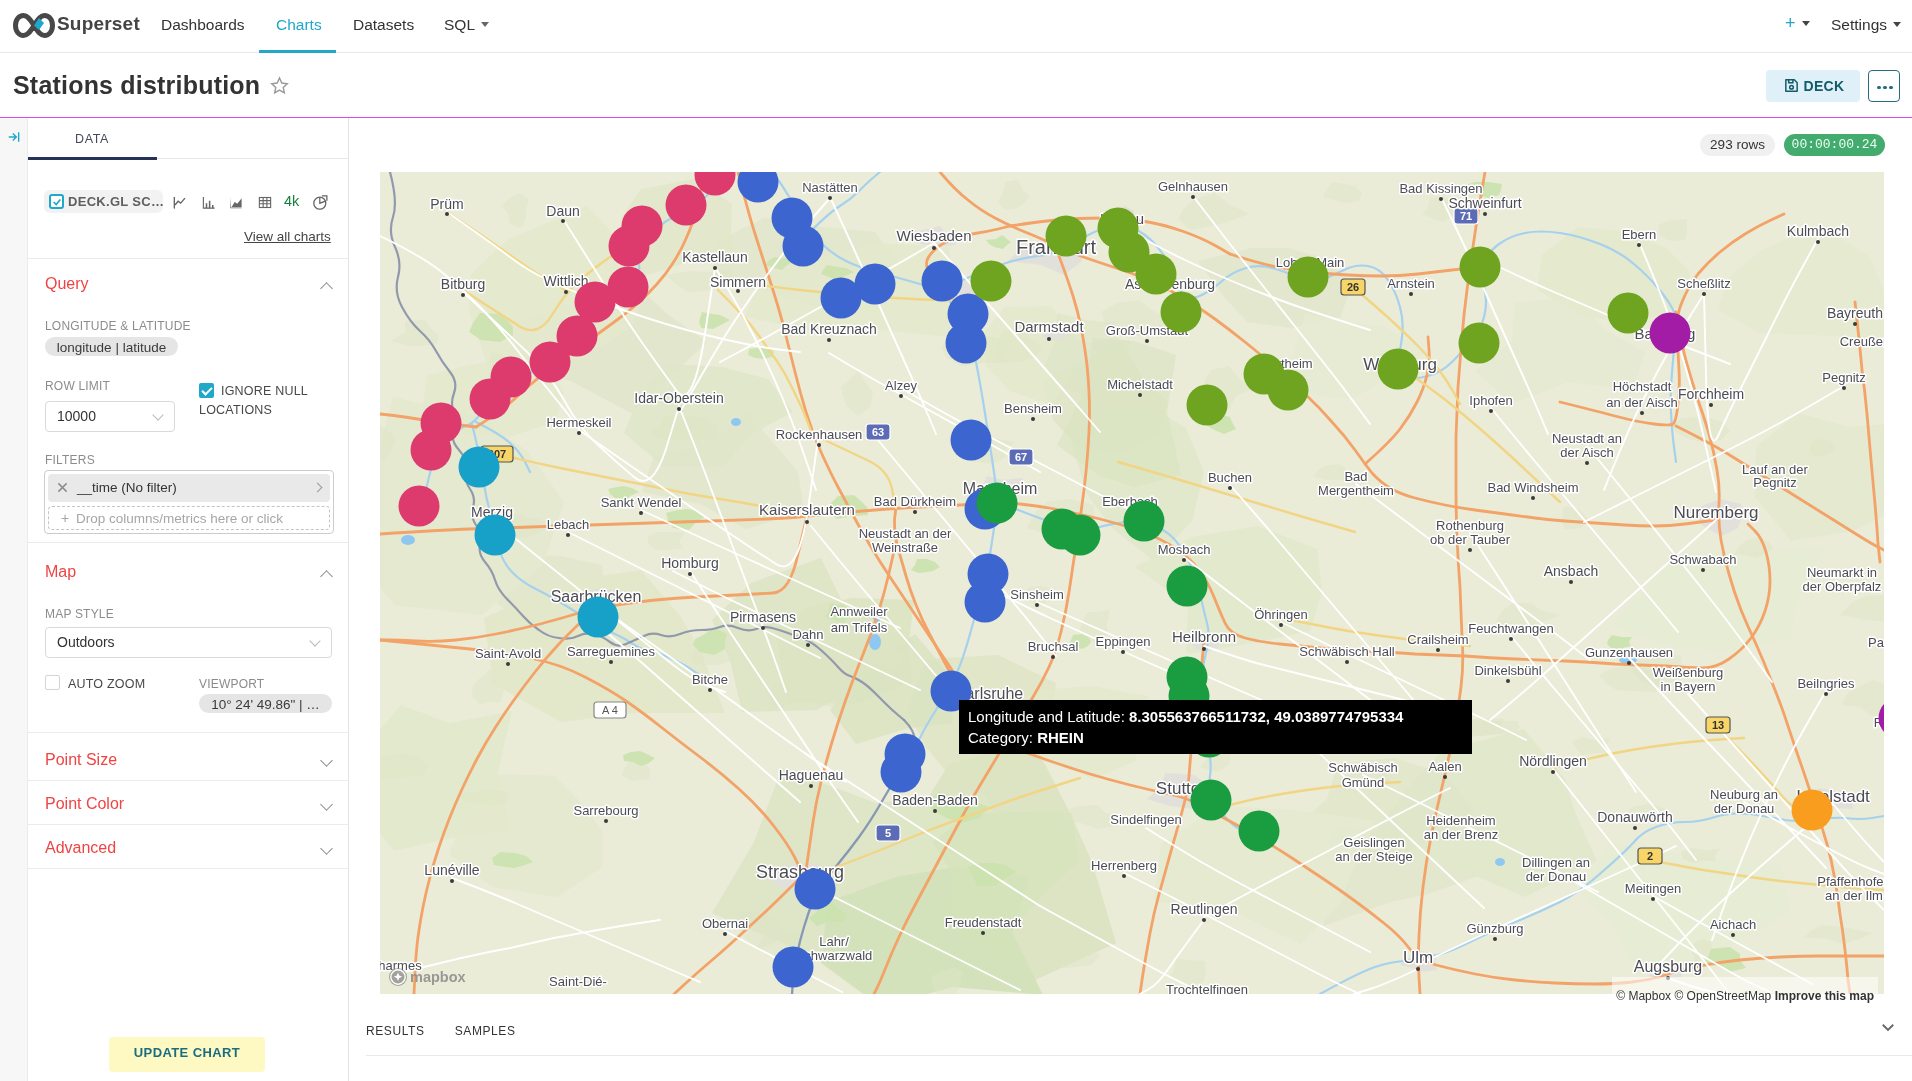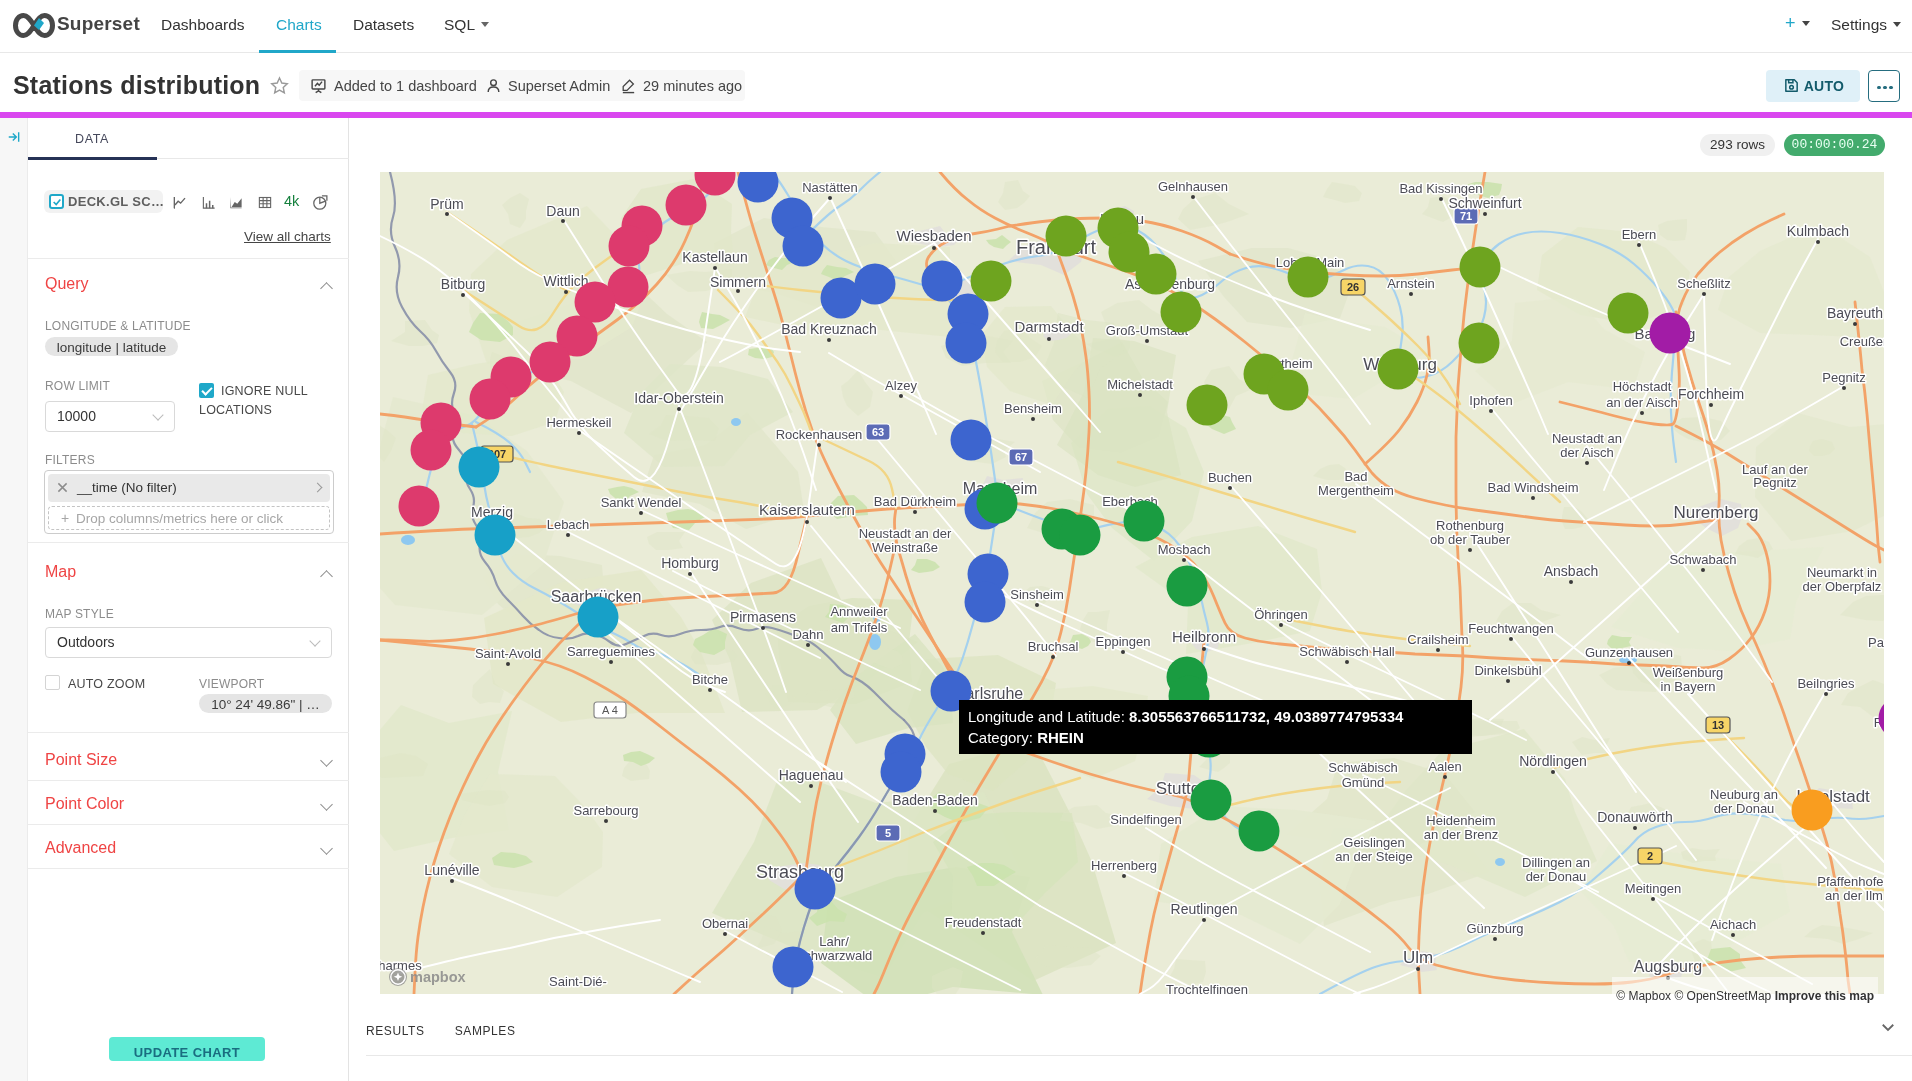--- a/index.html
+++ b/index.html
@@ -9,21 +9,21 @@
 
 
 #navbar { position:absolute; left:0; top:0; width:1912px; height:53px; background:#fff; border-bottom:1px solid #e8e8e8; }
 .navlink { position:absolute; top:16px; font-size:15.5px; color:#333; }
 #nav-charts { color:#20a7c9; }
 #charts-underline { position:absolute; left:259px; top:50px; width:77px; height:3px; background:#20a7c9; }
 #logo-text { position:absolute; left:57px; top:13px; font-size:19px; font-weight:bold; color:#444; letter-spacing:0.2px; }
 .caret { display:inline-block; width:0; height:0; border-left:4.5px solid transparent; border-right:4.5px solid transparent; border-top:5.5px solid #666; vertical-align:middle; margin-left:6px; margin-bottom:2px; }
 
 
-#titlerow { position:absolute; left:0; top:53px; width:1912px; height:65px; background:#fff; border-bottom:6px solid #d946ef; }
+#titlerow { position:absolute; left:0; top:53px; width:1912px; height:65px; background:#fff; border-bottom:1px solid #d946ef; }
 #title { position:absolute; left:13px; top:18px; font-size:25px; font-weight:bold; color:#333; letter-spacing:0.2px; }
 #metapill { position:absolute; left:299px; top:17px; width:446px; height:31px; background:#f7f7f7; border-radius:4px; color:#454545; font-size:14.5px; }
 #metapill .mitem { position:absolute; top:8px; }
 #savebtn { position:absolute; left:1766px; top:17px; width:94px; height:32px; background:#dff0f8; border-radius:4px; color:#135b6b; font-size:14px; font-weight:bold; text-align:center; line-height:32px; letter-spacing:0.3px; }
 #morebtn { position:absolute; left:1868px; top:17px; width:32px; height:32px; border:1px solid #256d7f; border-radius:4px; color:#256d7f; text-align:center; line-height:26px; font-size:18px; font-weight:bold; letter-spacing:1px; }
 
 
 #gutter { position:absolute; left:0; top:118px; width:28px; height:963px; background:#f7f7f7; border-right:1px solid #ebebeb; }
 #panel { position:absolute; left:28px; top:118px; width:321px; height:963px; background:#fff; border-right:1px solid #e3e3e3; }
 
@@ -69,43 +69,25 @@
   <div class="navlink" style="left:1785px;color:#20a7c9;font-size:18px;top:13px">+<span class="caret" style="border-top-color:#444"></span></div>
   <div class="navlink" style="left:1831px">Settings<span class="caret" style="border-top-color:#444"></span></div>
   <div id="charts-underline"></div>
 </div>
 
 <div id="titlerow">
   <div id="title">Stations distribution</div>
   <svg class="abs" style="left:270px;top:23px" width="19" height="19" viewBox="0 0 24 24">
         <path d="M12 2.6 L14.9 8.9 L21.8 9.7 L16.7 14.4 L18.1 21.2 L12 17.8 L5.9 21.2 L7.3 14.4 L2.2 9.7 L9.1 8.9 Z" fill="none" stroke="#9a9a9a" stroke-width="1.8"></path>
       </svg>
-  <div id="metapill">
-    <svg class="abs" style="left:11px;top:7px" width="17" height="17" viewBox="0 0 24 24" fill="none" stroke="#454545" stroke-width="2">
-          <rect x="3" y="4" width="18" height="13" rx="1"></rect>
-          <path d="M7 13 l3.5-4 2.5 2.5 4-5"></path>
-          <path d="M12 17 v3 M8 22 l4-2.5 4 2.5"></path>
-        </svg>
-    <div class="mitem" style="left:35px">Added to 1 dashboard</div>
-    <svg class="abs" style="left:186px;top:7px" width="17" height="17" viewBox="0 0 24 24" fill="none" stroke="#454545" stroke-width="2">
-          <circle cx="12" cy="8" r="4"></circle>
-          <path d="M4.5 21 C4.5 16.5 7.5 14 12 14 C16.5 14 19.5 16.5 19.5 21"></path>
-        </svg>
-    <div class="mitem" style="left:209px">Superset Admin</div>
-    <svg class="abs" style="left:321px;top:7px" width="17" height="17" viewBox="0 0 24 24" fill="none" stroke="#454545" stroke-width="2">
-          <path d="M14 4 l6 6 -10 10 -6 0 0-6 Z" transform="scale(0.9) translate(1,1)"></path>
-          <path d="M4 22 h16"></path>
-        </svg>
-    <div class="mitem" style="left:344px">29 minutes ago</div>
-  </div>
   <div id="savebtn"><svg style="position:absolute;left:17px;top:7px" width="17" height="17" viewBox="0 0 24 24" fill="none" stroke="#135b6b" stroke-width="2.1">
           <path d="M4 4 h12 l4 4 v12 h-16 Z" stroke-linejoin="round"></path>
           <circle cx="12" cy="14.5" r="2.6"></circle>
           <path d="M8 4 v4 h6 v-4"></path>
-        </svg><span style="margin-left:22px">AUTO</span></div>
+        </svg><span style="margin-left:22px">DECK</span></div>
   <div id="morebtn">
         <span style="position:absolute;left:8px;top:14.5px;width:3.5px;height:3.5px;border-radius:50%;background:#256d7f;box-shadow:6px 0 0 #256d7f,12px 0 0 #256d7f"></span>
       </div>
 </div>
 
 <div id="gutter">
   <svg class="abs" style="left:7px;top:12px" width="14" height="14" viewBox="0 0 24 24" fill="none" stroke="#1fa8c9" stroke-width="2.4">
         <path d="M3 12 h12 M10 6 l6 6 -6 6 M20 4 v16"></path>
       </svg>
 </div>
@@ -186,21 +168,21 @@
   <div class="phead" style="left:17px;top:633px">Point Size</div>
   <div class="chev down" style="left:294px;top:638px"></div>
   <div class="pdivider" style="top:662px"></div>
   <div class="phead" style="left:17px;top:677px">Point Color</div>
   <div class="chev down" style="left:294px;top:682px"></div>
   <div class="pdivider" style="top:706px"></div>
   <div class="phead" style="left:17px;top:721px">Advanced</div>
   <div class="chev down" style="left:294px;top:726px"></div>
   <div class="pdivider" style="top:750px"></div>
 
-  <div style="position:absolute;left:81px;top:919px;width:156px;height:24px;background:#5eead4;border-radius:4px;text-align:center;line-height:31px;font-size:13px;font-weight:bold;color:#1a6d80;letter-spacing:0.4px">UPDATE CHART</div>
+  <div style="position:absolute;left:81px;top:919px;width:156px;height:35px;background:#fef9c3;border-radius:4px;text-align:center;line-height:31px;font-size:13px;font-weight:bold;color:#1a6d80;letter-spacing:0.4px">UPDATE CHART</div>
 </div>
 
 <div id="main"></div>
 <div id="rowspill">293 rows</div>
 <div id="timerpill">00:00:00.24</div>
 
 <div id="map"><svg width="1504" height="822" viewBox="0 0 1504 822" font-family="Liberation Sans, sans-serif">
 <rect width="1504" height="822" fill="#eaecd7"></rect>
 <path d="M 712,690 L 736,771 L 653,809 L 584,763 L 526,725 L 529,656 L 569,592 L 653,569 L 691,643 Z" fill="#d8e2bd" opacity="0.75"></path>
 <path d="M 668,560 L 646,590 L 613,619 L 568,602 L 546,575 L 527,539 L 546,487 L 618,483 L 676,511 Z" fill="#dbe4c1" opacity="0.7"></path>

